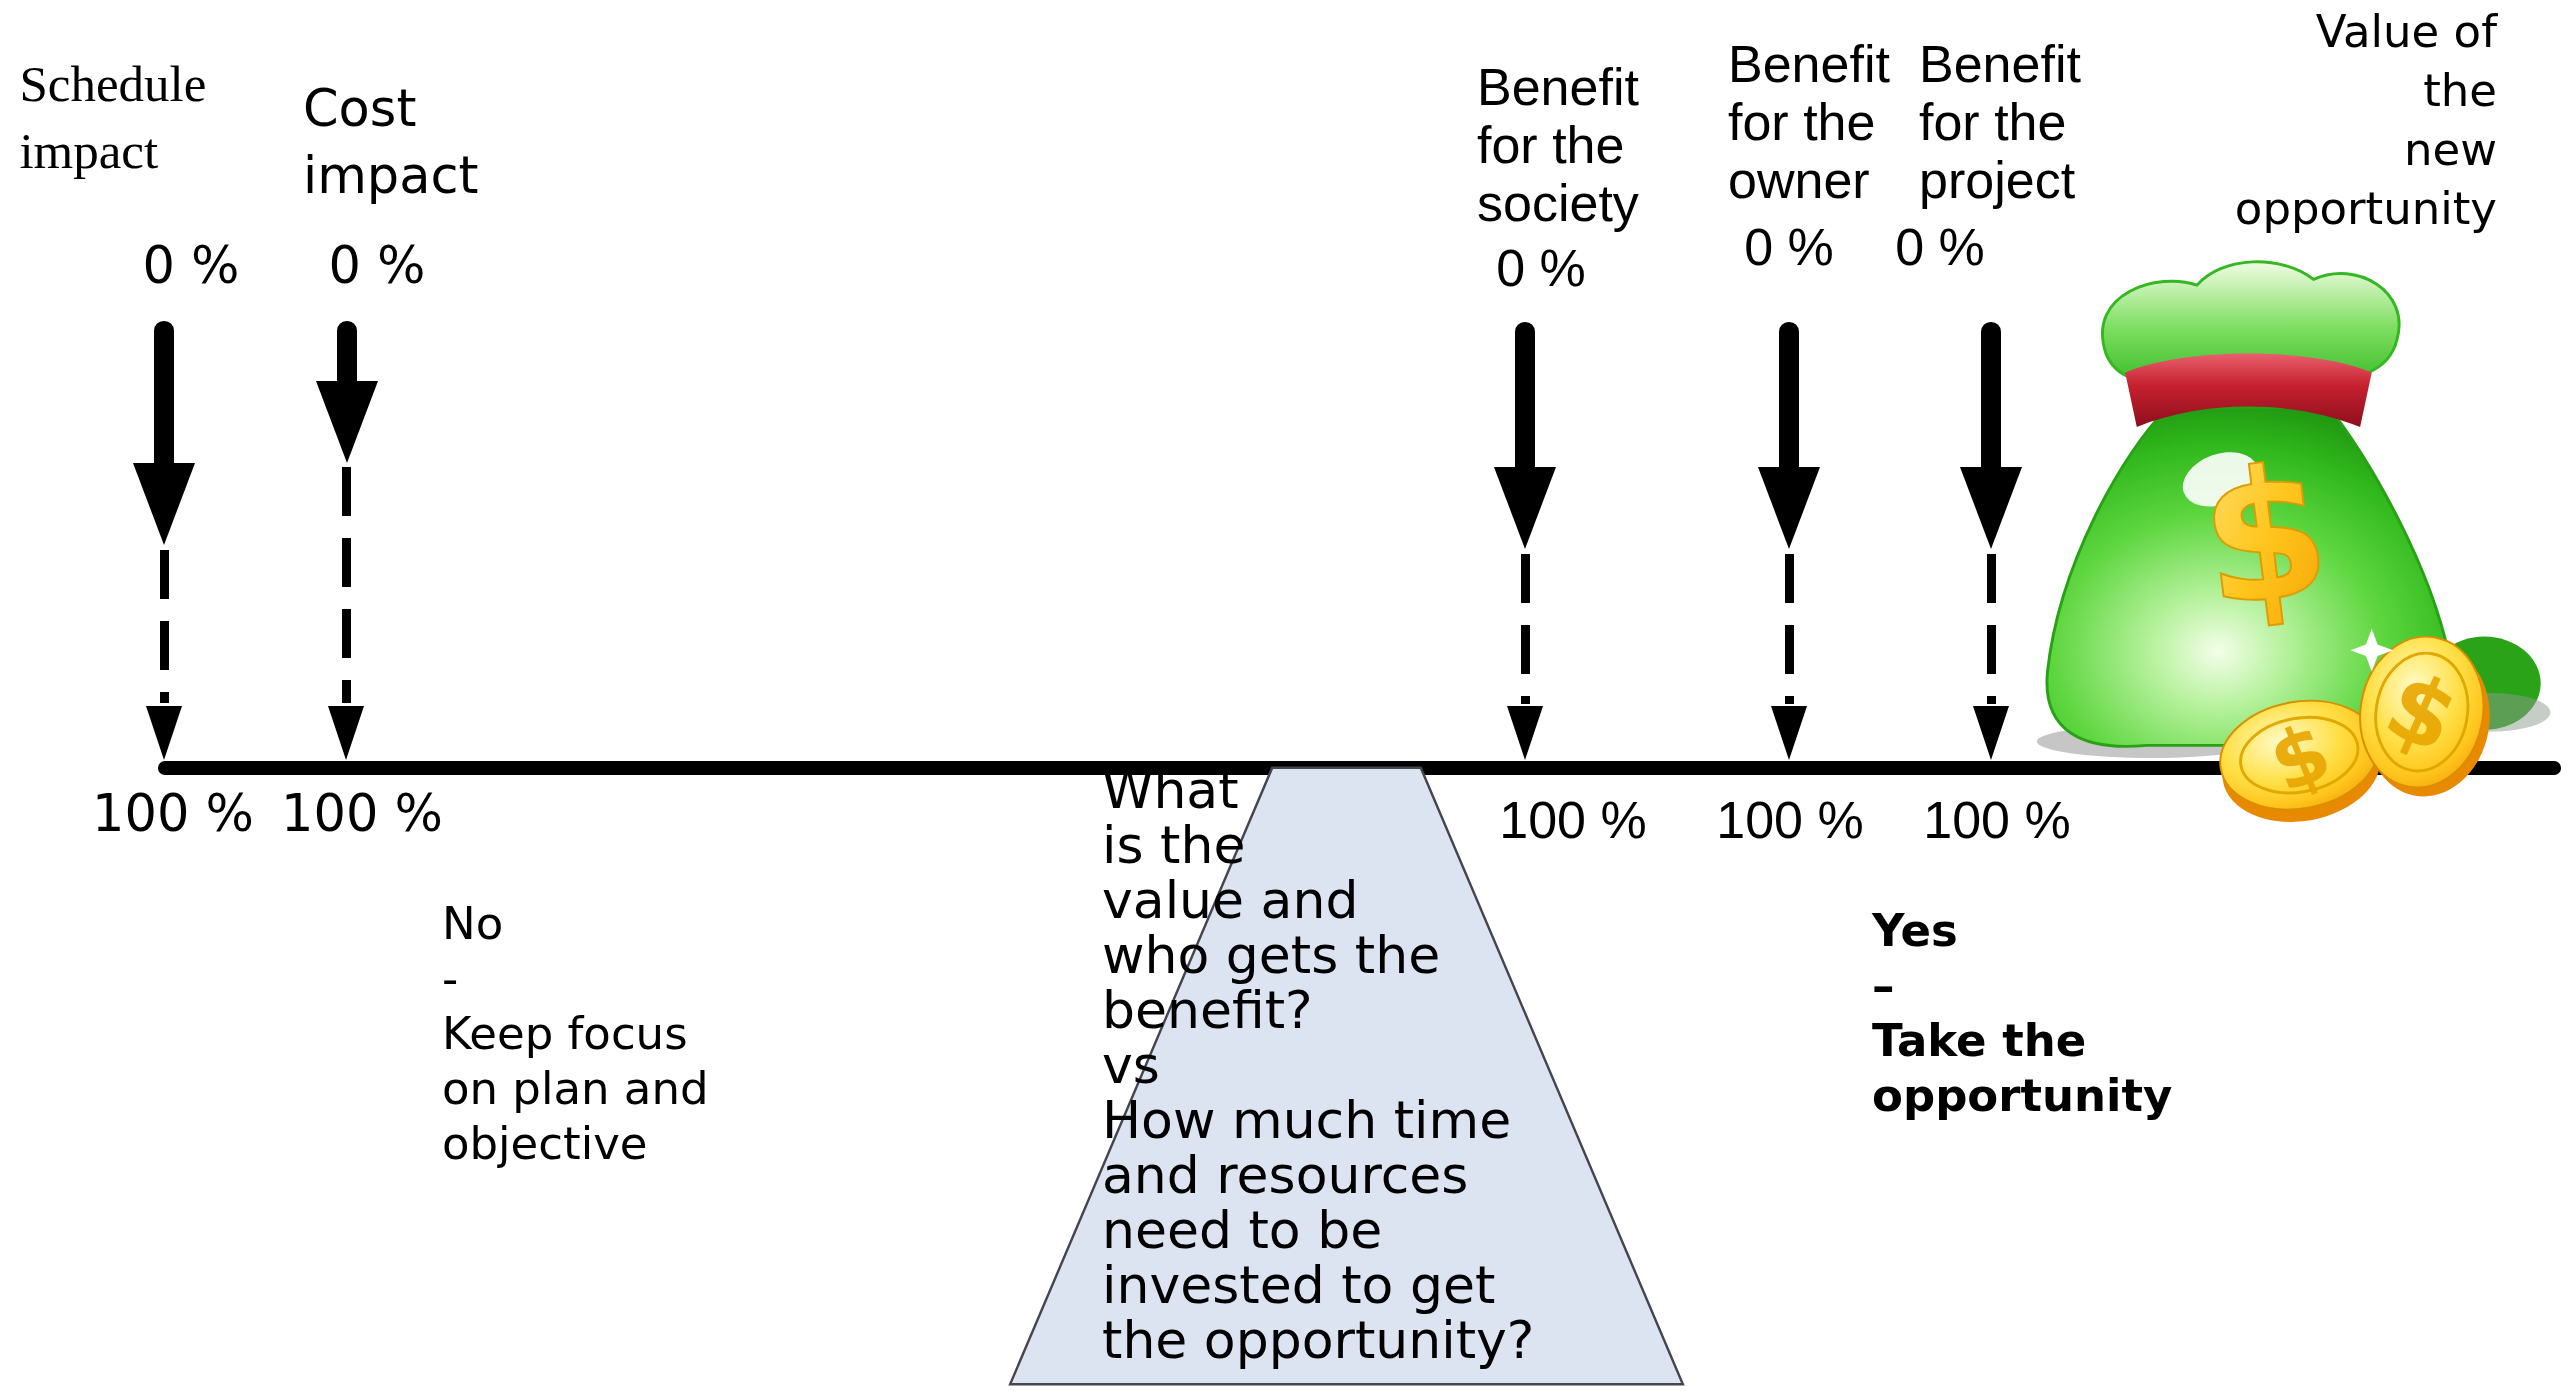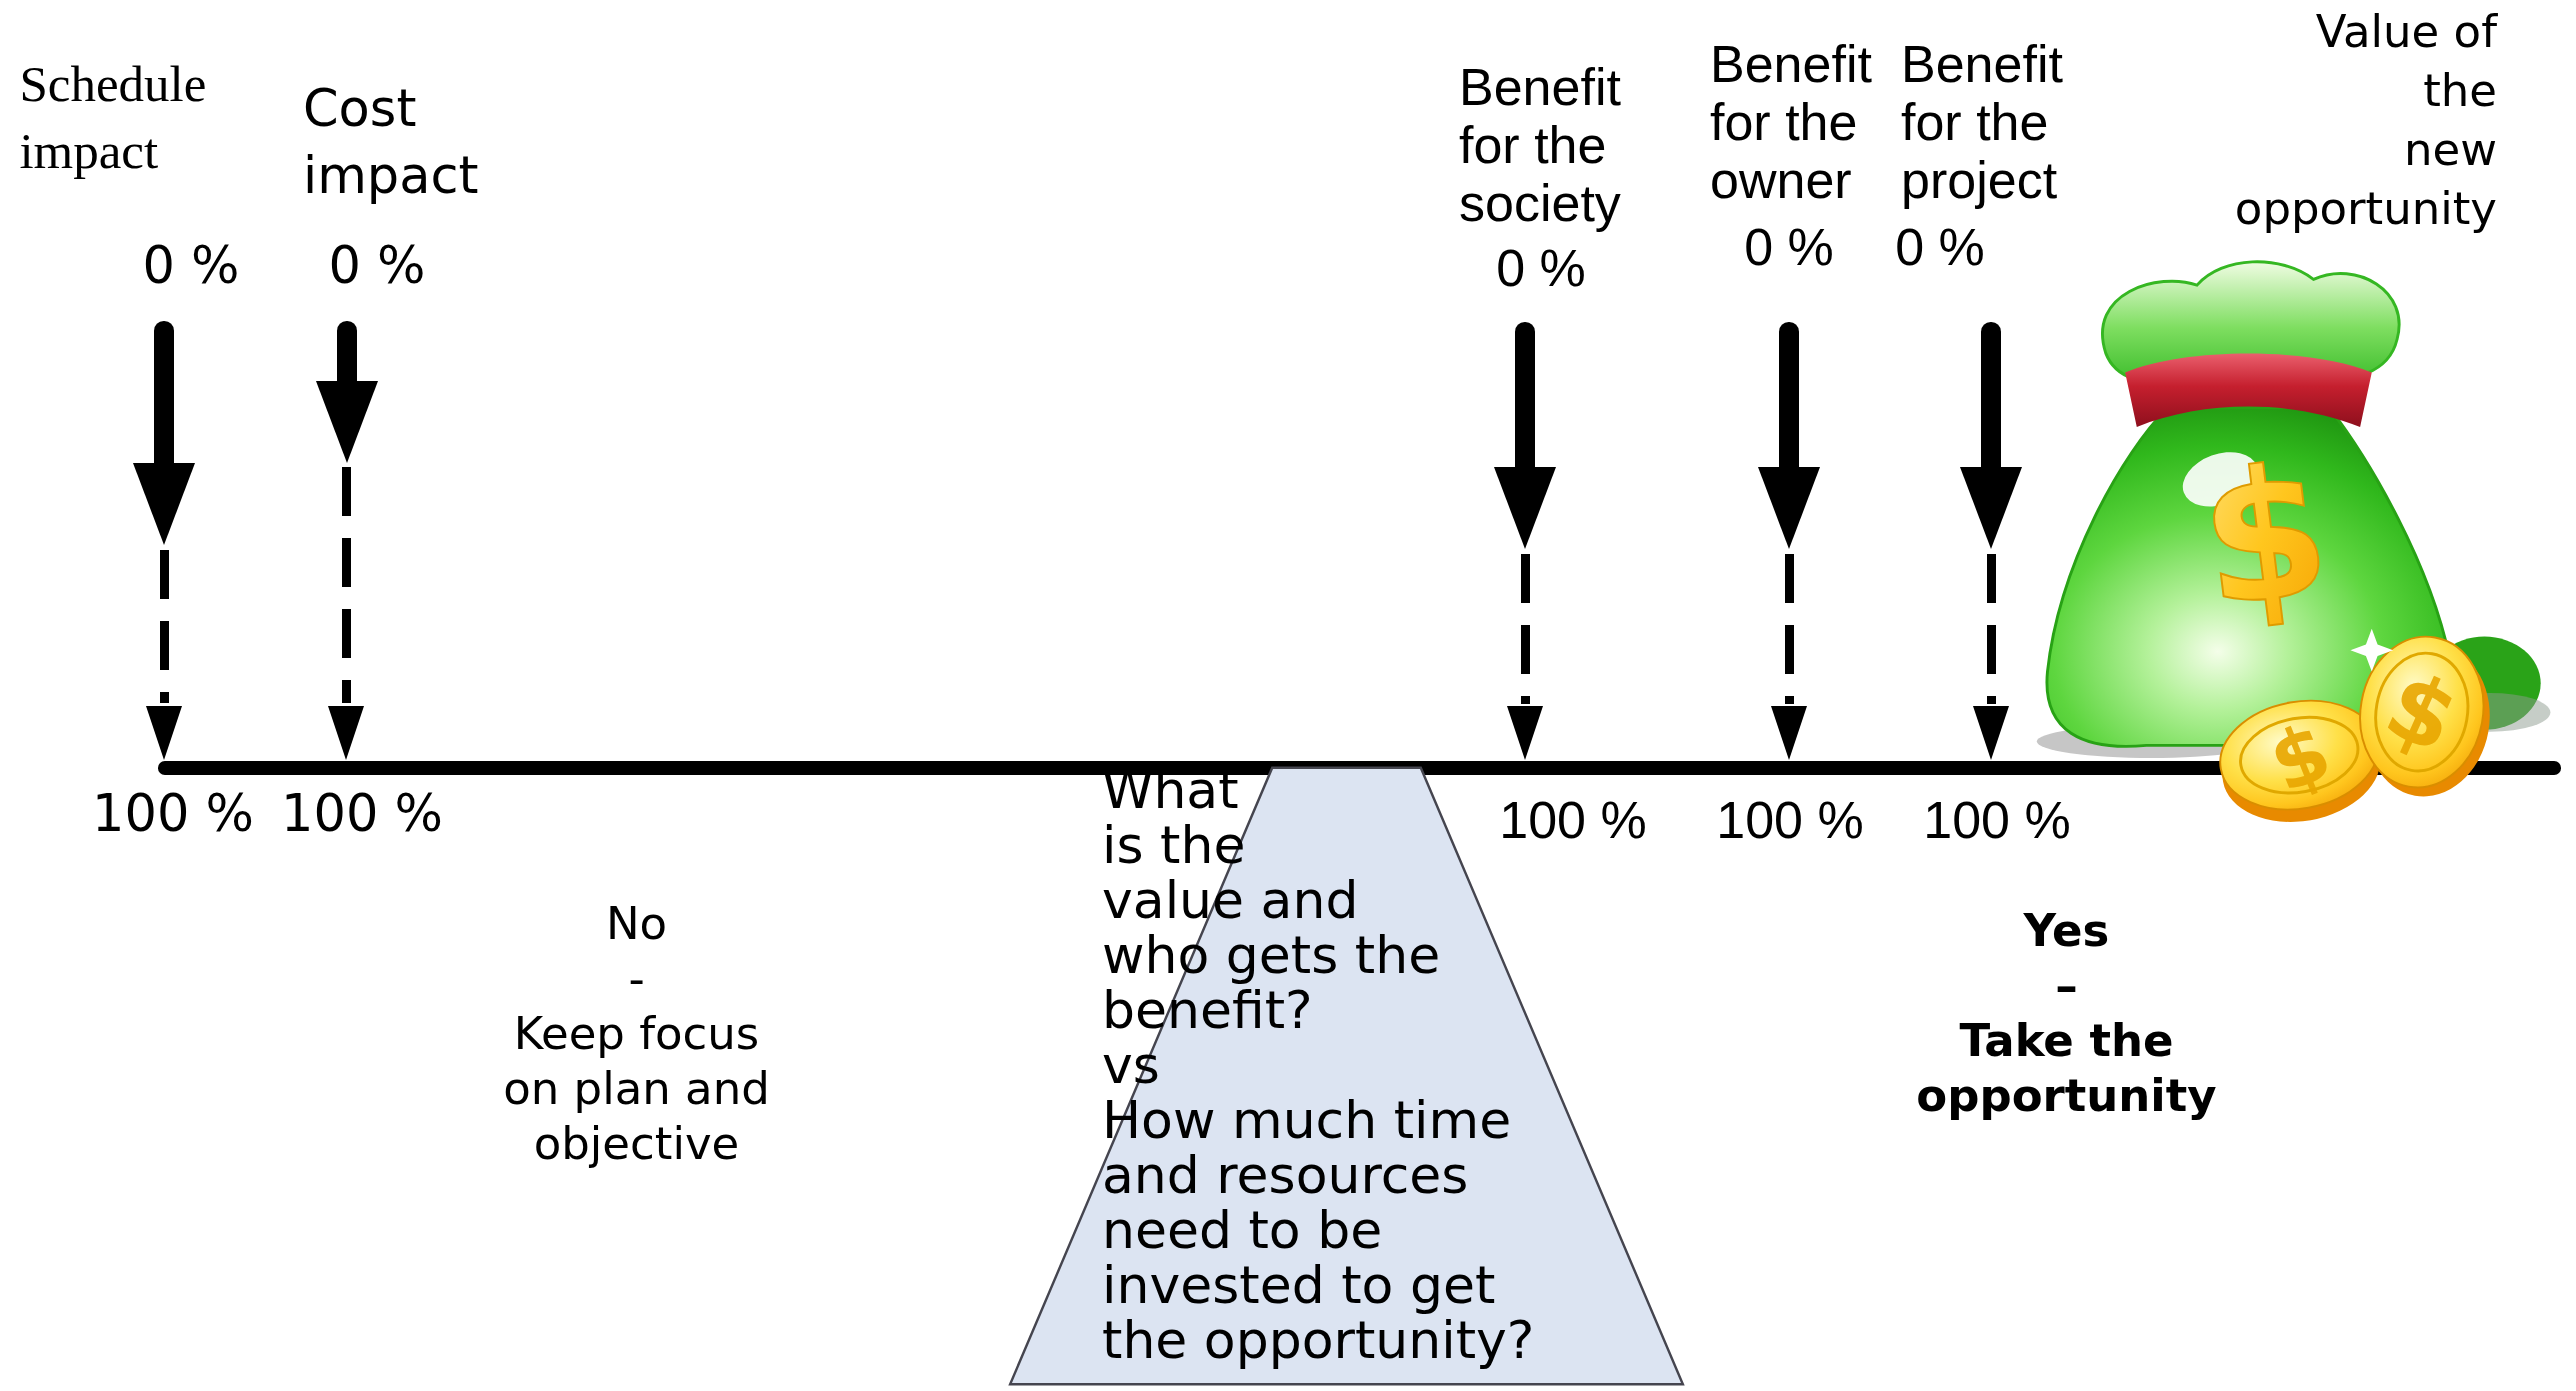--- a/index.html
+++ b/index.html
@@ -1,27 +1,27 @@
 <!DOCTYPE html>
 <html><head>
 <meta charset="utf-8">
 <style>
   html,body{margin:0;padding:0;background:#fff;}
   body{width:2576px;height:1392px;position:relative;font-family:"DejaVu Sans",sans-serif;color:#000;overflow:hidden;}
   .abs{position:absolute;}
   .lbl{position:absolute;font-size:51px;line-height:67px;white-space:nowrap;}
-  .lbl-arial{position:absolute;font-family:"Liberation Sans",sans-serif;font-size:52px;line-height:58px;white-space:nowrap;}
+  .lbl-arial{position:absolute;font-family:"Liberation Sans",sans-serif;font-size:52px;line-height:58px;white-space:nowrap;margin-left:18px;}
   .pct{position:absolute;width:194px;text-align:center;font-size:51px;line-height:54px;white-space:nowrap;}
   .pct-arial{position:absolute;width:194px;text-align:center;font-family:"Liberation Sans",sans-serif;font-size:52px;line-height:54px;white-space:nowrap;}
   .baseline{position:absolute;left:158px;top:761px;width:2403px;height:13.6px;background:#000;border-radius:6.8px;}
   .shaft{position:absolute;width:20.4px;background:#000;border-radius:9.7px 9.7px 0 0;}
   .bighead{position:absolute;width:0;height:0;border-left:31px solid transparent;border-right:31px solid transparent;border-top:82px solid #000;}
   .dashline{position:absolute;width:8.7px;background:repeating-linear-gradient(180deg,#000 0px,#000 49px,transparent 49px,transparent 71px);}
   .smallhead{position:absolute;width:0;height:0;border-left:18.5px solid transparent;border-right:18.5px solid transparent;border-top:54px solid #000;}
-  .decision{position:absolute;width:389px;text-align:center;font-size:45px;line-height:55px;}
+  .decision{position:absolute;width:389px;text-align:left;font-size:45px;line-height:55px;}
   .tri-text{position:absolute;left:1102px;top:763px;width:486px;text-align:left;font-size:52px;line-height:55px;}
   svg{display:block;}
 </style>
 </head>
 <body>
 
 <div class="baseline"></div>
 
 <div class="lbl" style="left:19.4px;top:51px;font-family:Liberation Serif, serif;">Schedule<br>impact</div>
 <div class="pct" style="left:94px;top:239px;">0 %</div>

